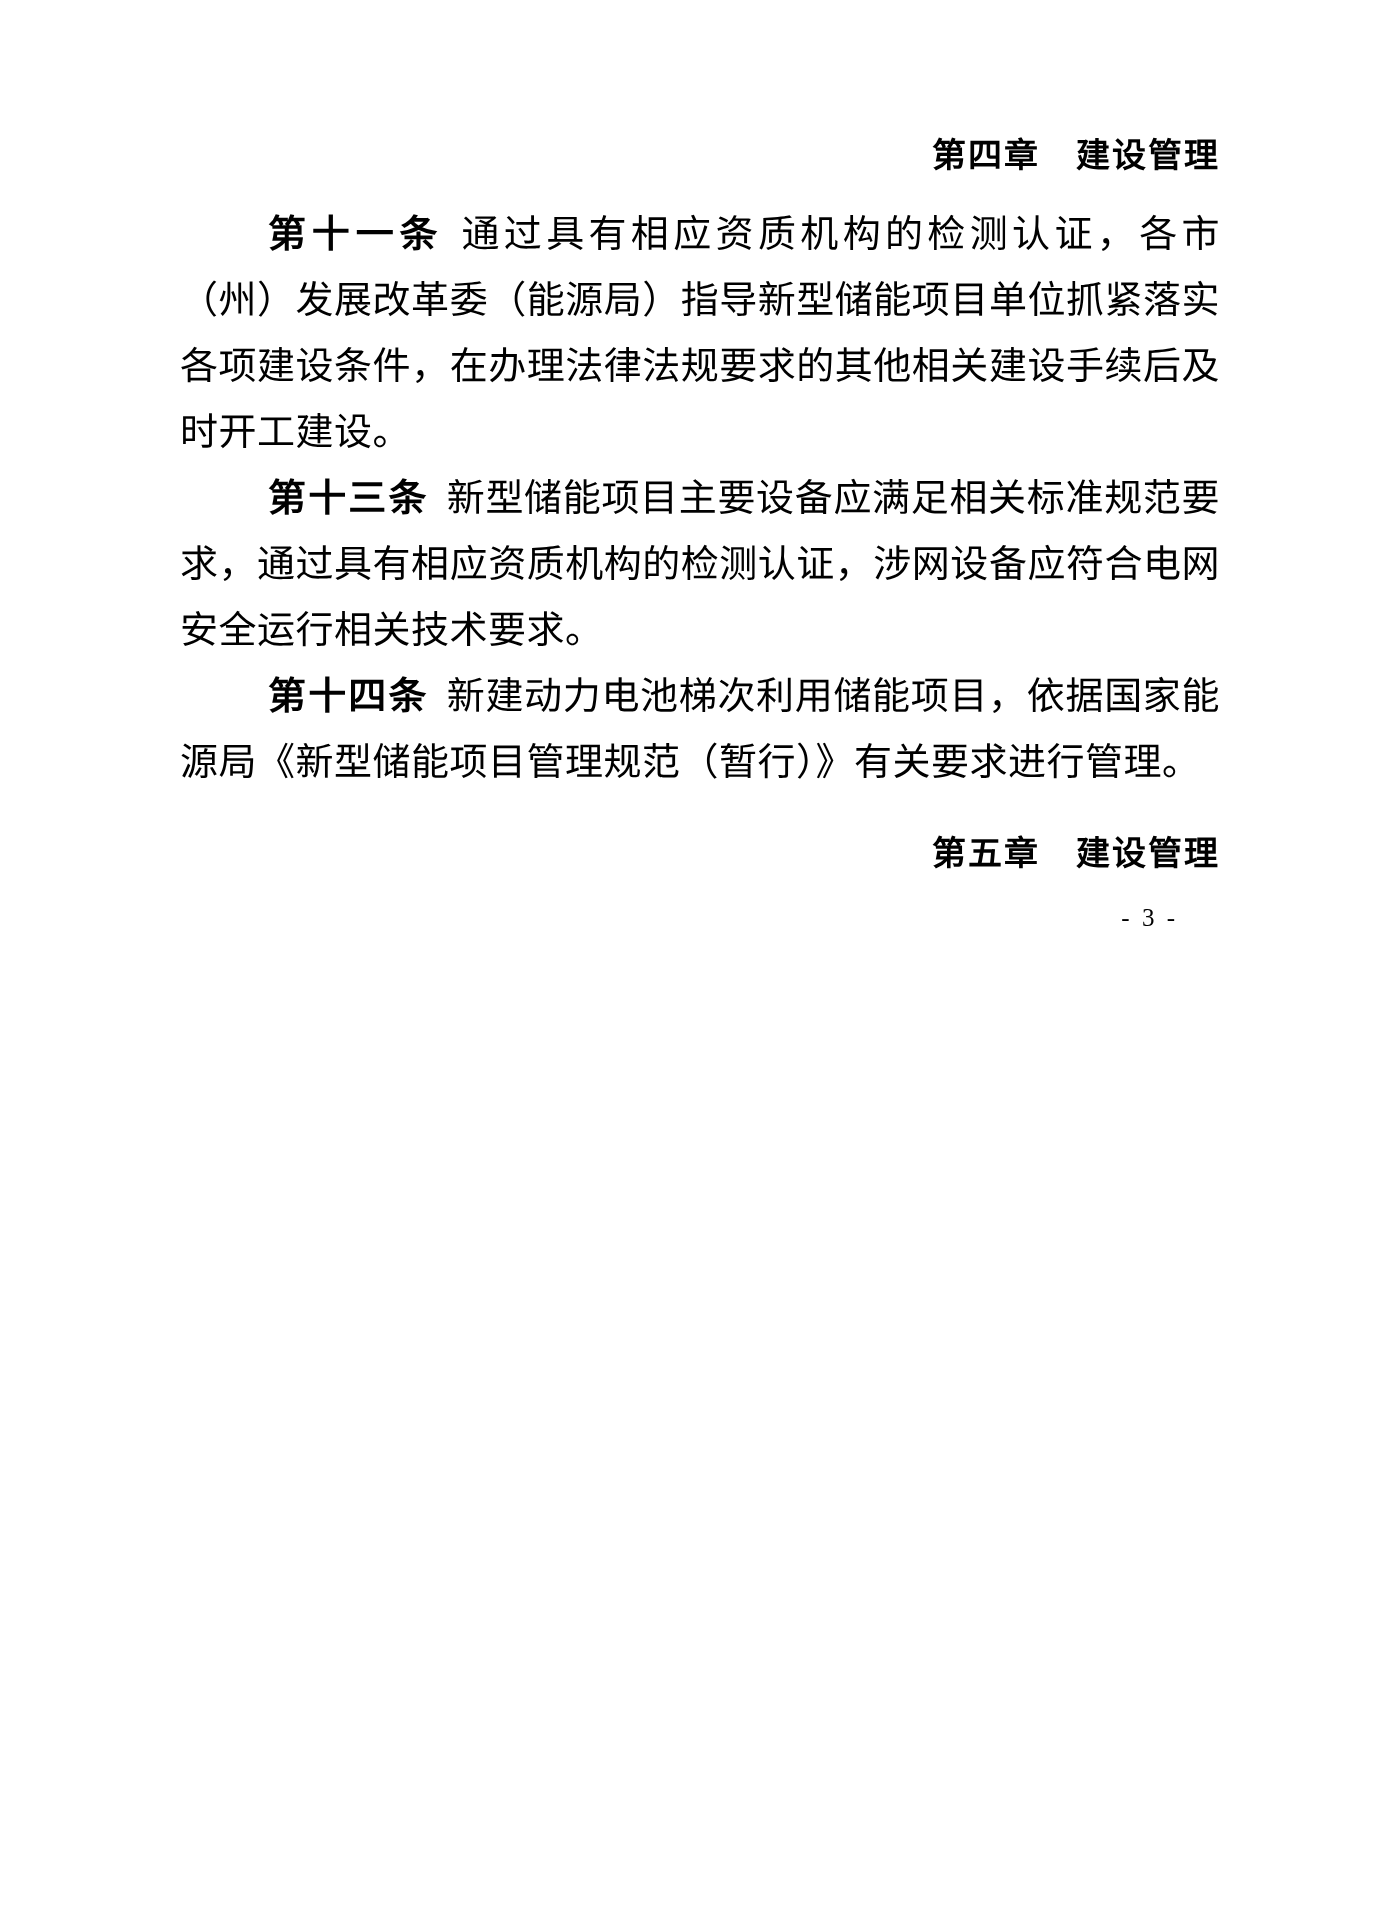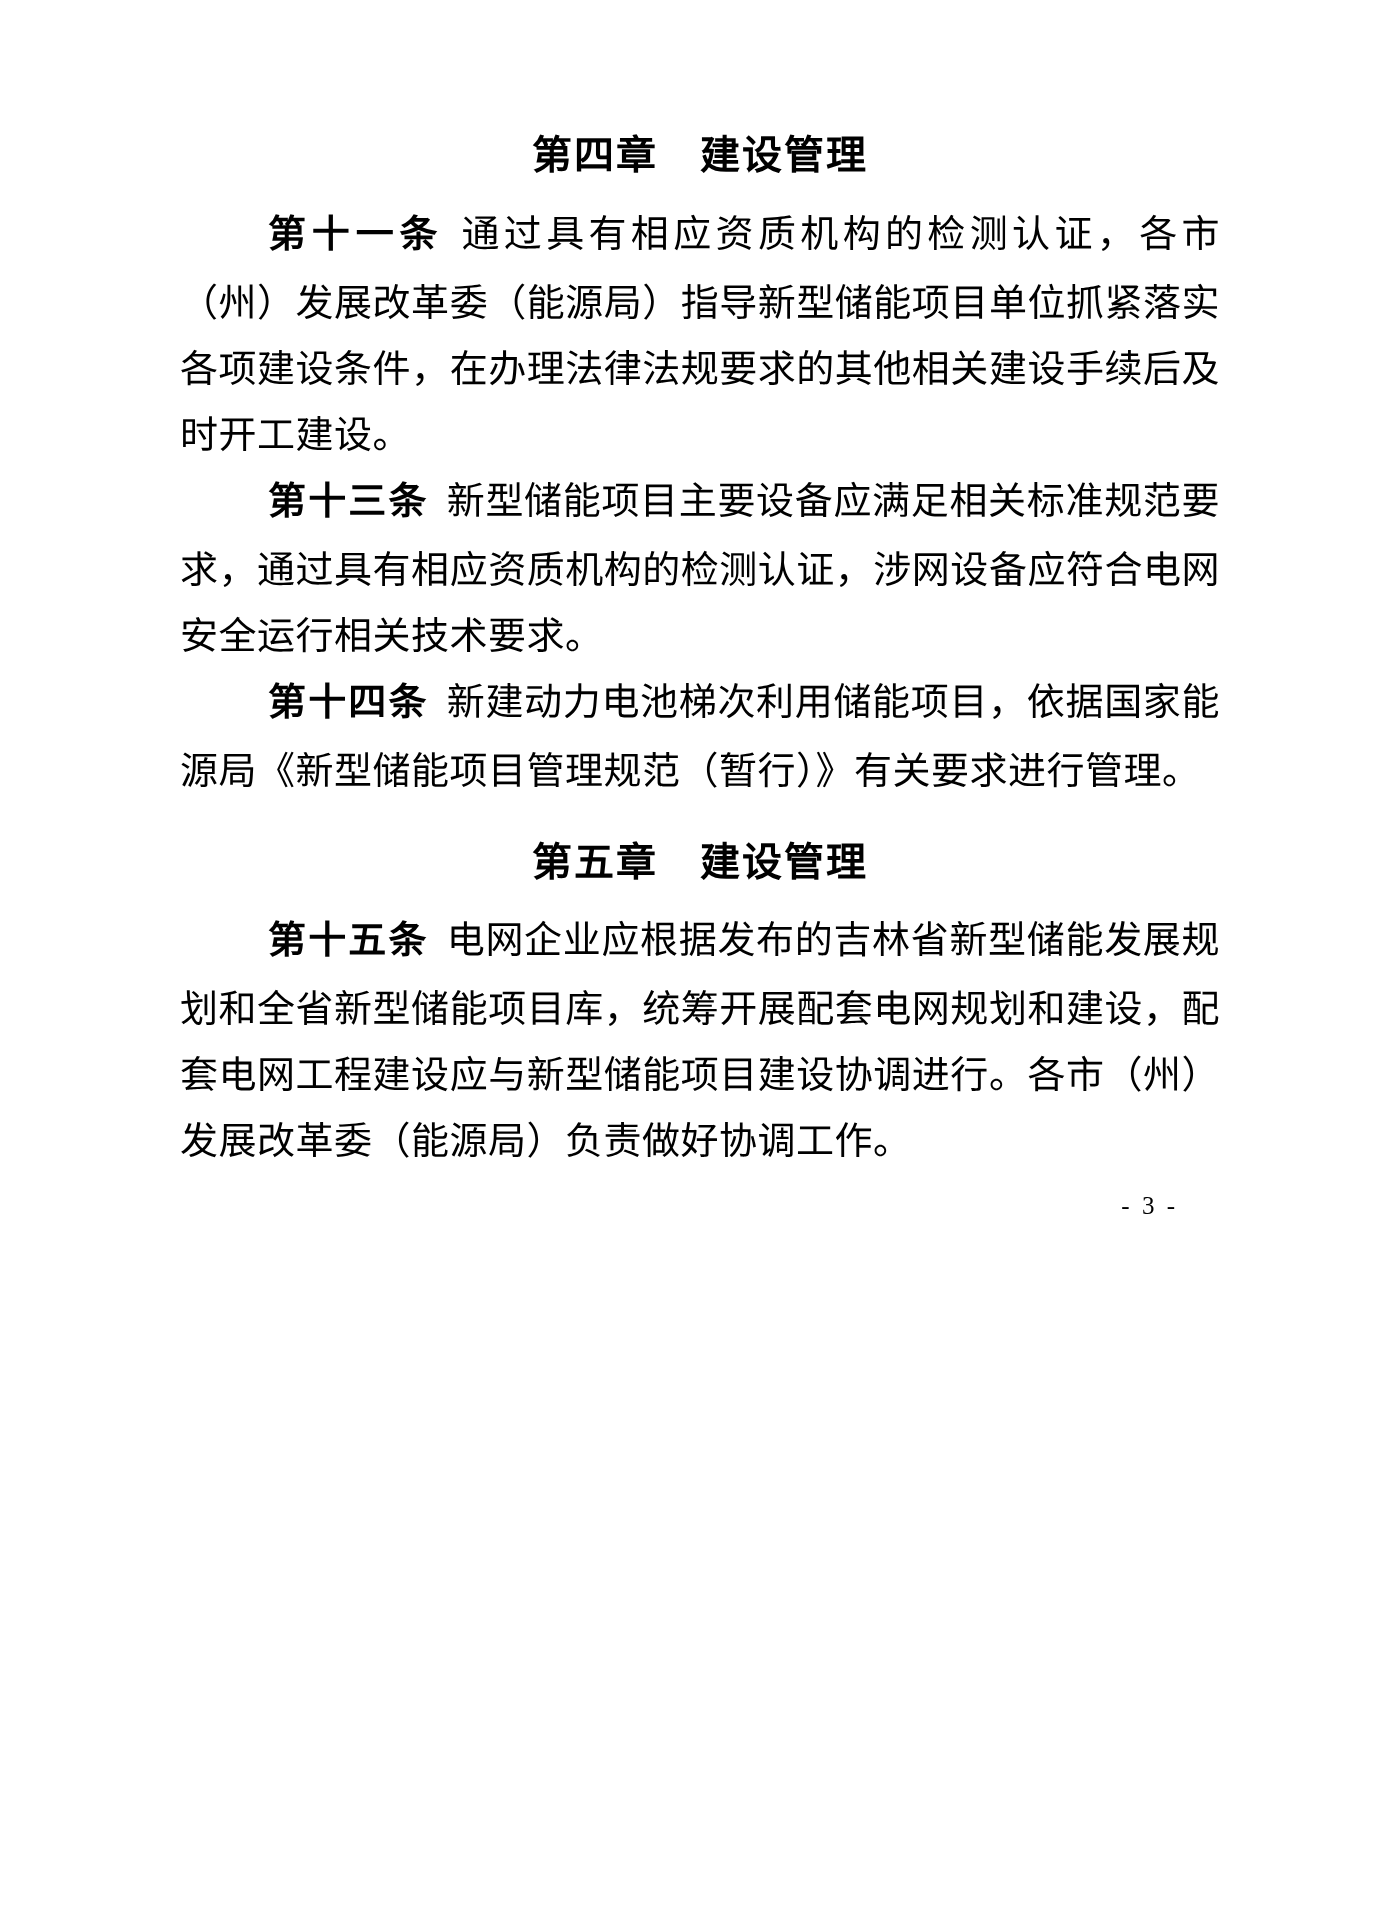--- a/index.html
+++ b/index.html
@@ -14,45 +14,44 @@
     background: #ffffff;
     box-sizing: border-box;
     padding: 122px 153px 0 180px;
     color: #000000;
     font-family: "Liberation Serif", serif;
     overflow: hidden;
   }
   .chapter-title {
     font-family: "Liberation Sans", sans-serif;
     font-weight: 700;
-    font-size: 40px;
+    font-size: 34px;
     line-height: 66px;
     height: 66px;
-    text-align: center;
+    text-align: right;
     letter-spacing: 2px;
     margin: 0 0 13px 0;
   }
   .chapter-title.second {
     margin-top: 25px;
     margin-bottom: 12px;
   }
   .article {
     margin: 0;
     font-size: 38px;
     line-height: 66px;
     text-align: justify;
     text-justify: inter-character;
     text-indent: 88px;
     letter-spacing: 0.5px;
   }
   .article-label {
     font-weight: 700;
     margin-right: 18px;
     letter-spacing: 2px;
-    font-family: Liberation Mono, monospace;
   }
   .page-footer {
     margin-top: 18px;
     padding-right: 42px;
     text-align: right;
     font-size: 25px;
     line-height: 28px;
     letter-spacing: 3px;
     font-family: "Liberation Serif", serif;
   }
@@ -75,23 +74,20 @@
     </p>
 
     <p class="article">
       <span class="article-label">第十四条</span><span>新建动力电池梯次利用储能项目，依据国家能源局《新型储能项目管理规范（暂行）》有关要求进行管理。</span>
     </p>
   </section>
 
   <section>
     <h1 class="chapter-title second">第五章　建设管理</h1>
 
-    <p class="article">
-      <span class="article-label">第十五条</span><span>电网企业应根据发布的吉林省新型储能发展规划和全省新型储能项目库，统筹开展配套电网规划和建设，配套电网工程建设应与新型储能项目建设协调进行。各市（州）发展改革委（能源局）负责做好协调工作。</span>
-    </p>
 
   </section>
 
   <div class="page-footer">
     <span>- 3 -</span>
   </div>
 
 </div>
 
 </body></html>

